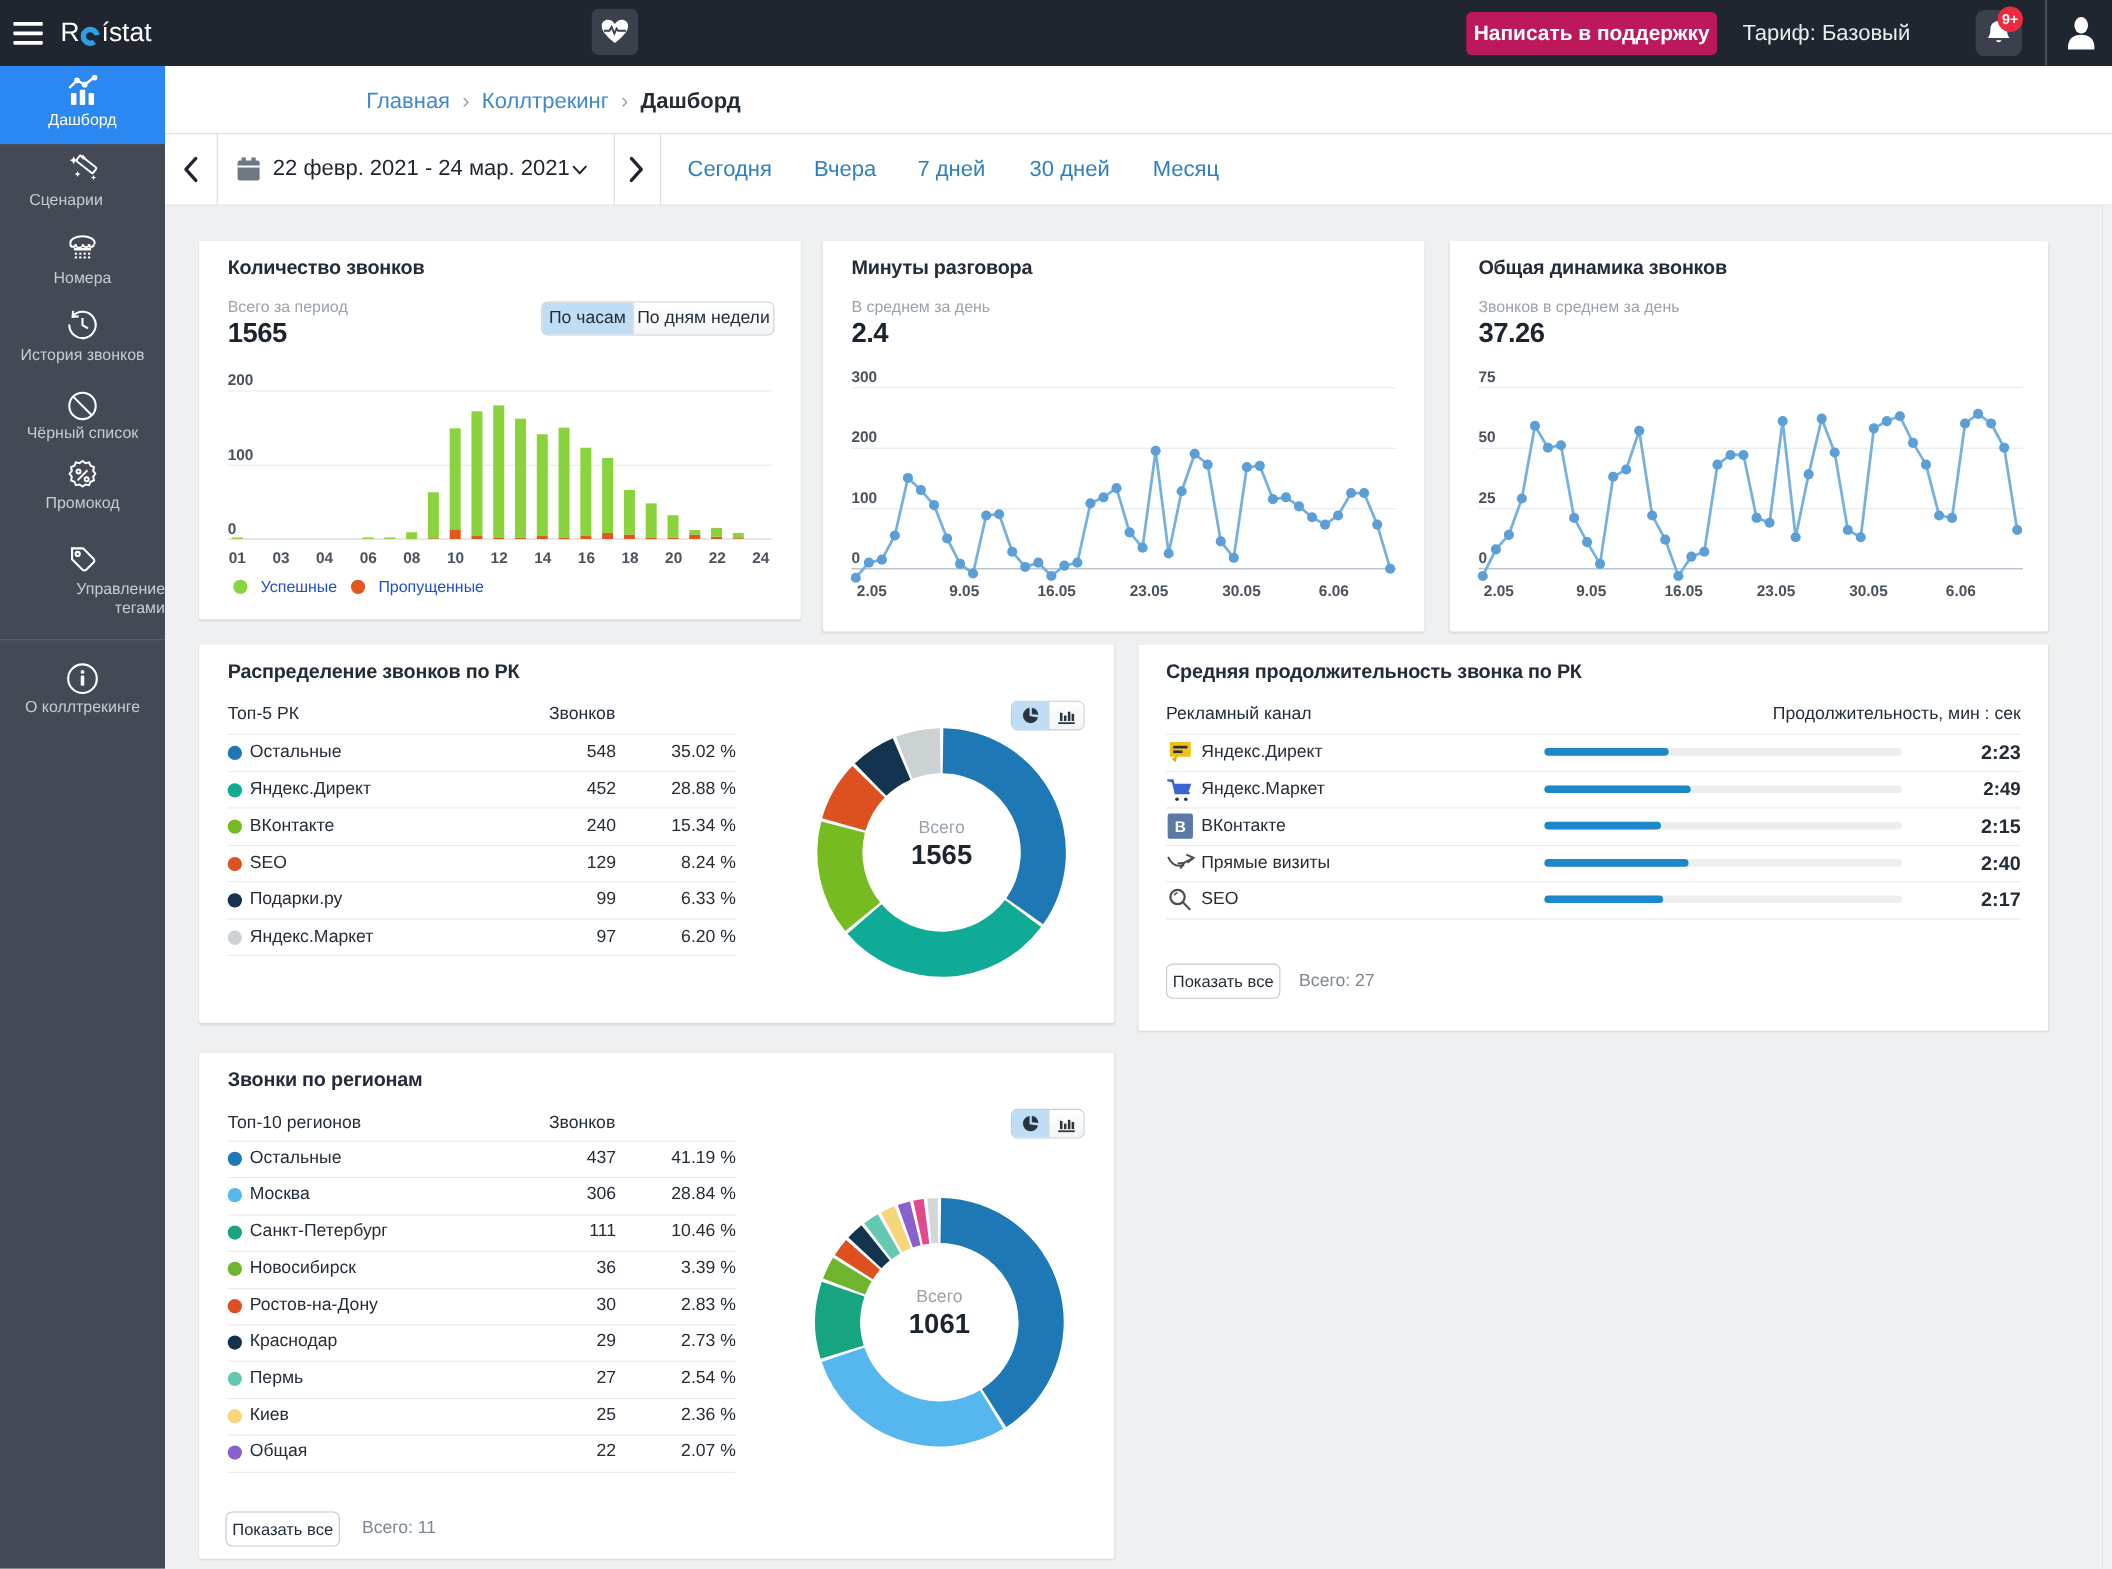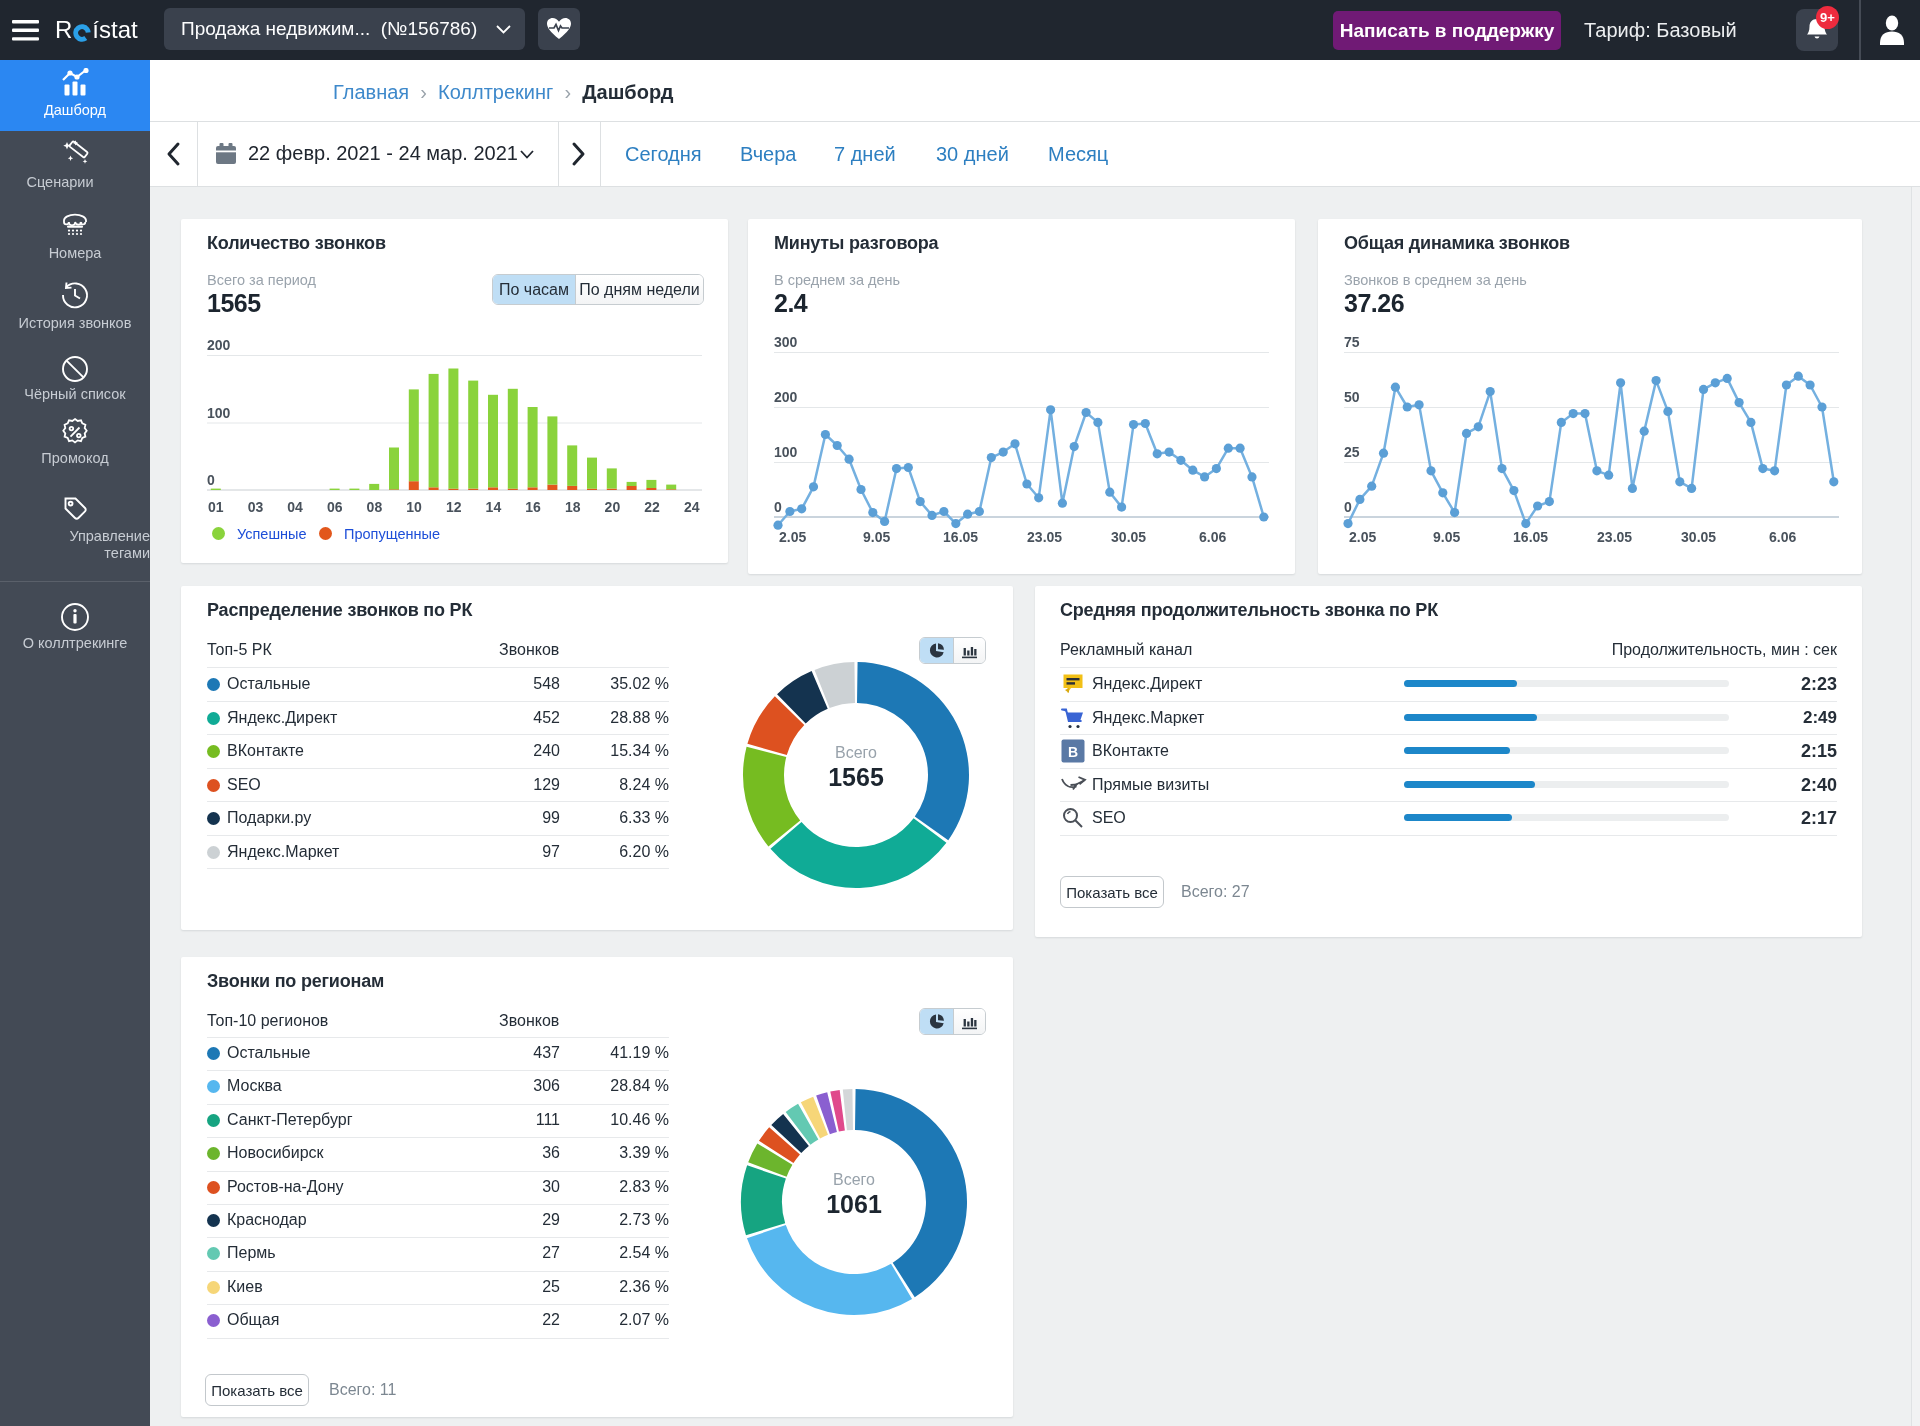--- a/index.html
+++ b/index.html
@@ -24,30 +24,27 @@
 <svg class="abs" style="left:12px;top:20px" width="27" height="21">
       <g fill="#fff">
         <rect width="27" height="3.4" rx="1"></rect>
         <rect y="8.6" width="27" height="3.4" rx="1"></rect>
         <rect y="17.2" width="27" height="3.4" rx="1"></rect>
       </g>
     </svg>
 <div class="abs" style="left:55px;top:13px;font-size:24px;color:#fff;font-weight:300;letter-spacing:0px;display:flex;align-items:center;height:34px">R<svg width="18" height="18" viewBox="0 0 19 19" style="margin:5px 1px 0 1px">
         <circle cx="9.5" cy="9.5" r="6.6" fill="none" stroke="#2ba0e8" stroke-width="5.2" stroke-dasharray="34 7.5" transform="rotate(53 9.5 9.5)"></circle>
       </svg><span style="color:#fff">ístat</span></div>
-<div class="abs" style="left:164px;top:8px;width:361px;height:42px;background:#3a414d;border-radius:6px;color:#fdfdfe;font-size:19px;line-height:42px;padding-left:17px">Продажа недвижим...&nbsp; (№156786)<svg width="15" height="9" style="position:absolute;right:14px;top:17px" viewBox="0 0 15 9">
-        <path d="M1 1 L7.5 7.5 L14 1" stroke="#fff" stroke-width="1.8" fill="none"></path>
-      </svg></div>
 <div class="abs" style="left:538px;top:8px;width:42px;height:42px;background:#3a414d;border-radius:6px">
       <svg width="26" height="24" viewBox="0 0 26 24" style="position:absolute;left:8px;top:9px">
         <path d="M13 22 C4 15 1 10.5 1 6.6 C1 3.2 3.6 1 6.6 1 C9 1 11.5 2.4 13 4.8 C14.5 2.4 17 1 19.4 1 C22.4 1 25 3.2 25 6.6 C25 10.5 22 15 13 22 Z" fill="#fff"></path>
         <path d="M3 11 h5 l2-3.5 2.5 6 2-4.5 1.5 2 h7" stroke="#3a414d" stroke-width="1.7" fill="none"></path>
       </svg>
     </div>
-<div class="abs" style="left:1333px;top:11px;width:228px;height:39px;background:#701a75;border-radius:5px;color:#fff;font-weight:bold;font-size:19px;text-align:center;line-height:39px">Написать в поддержку</div>
+<div class="abs" style="left:1333px;top:11px;width:228px;height:39px;background:#be185d;border-radius:5px;color:#fff;font-weight:bold;font-size:19px;text-align:center;line-height:39px">Написать в поддержку</div>
 <div class="abs" style="left:1584px;top:19px;font-size:20px;color:#eceef0">Тариф: Базовый</div>
 <div class="abs" style="left:1796px;top:9px;width:42px;height:42px;background:#3a414d;border-radius:8px">
 <svg width="24" height="26" viewBox="0 0 24 26" style="position:absolute;left:9px;top:8px">
         <path d="M12 2 C7 2 4.5 5.5 4.5 9.5 C4.5 14 3 16.5 2 17.5 L22 17.5 C21 16.5 19.5 14 19.5 9.5 C19.5 5.5 17 2 12 2 Z" fill="#fff"></path>
         <path d="M9.5 19.5 a2.6 2.6 0 0 0 5 0 z" fill="#fff"></path>
       </svg>
 <div class="abs" style="left:20px;top:-3px;width:23px;height:23px;background:#ee2b3e;border-radius:50%;color:#fff;font-size:13px;font-weight:bold;text-align:center;line-height:23px">9+</div>
     </div>
 <div class="abs" style="left:1859px;top:0;width:2px;height:60px;background:#454b55"></div>
 <svg width="28" height="32" viewBox="0 0 28 32" style="position:absolute;left:1878px;top:14px">

